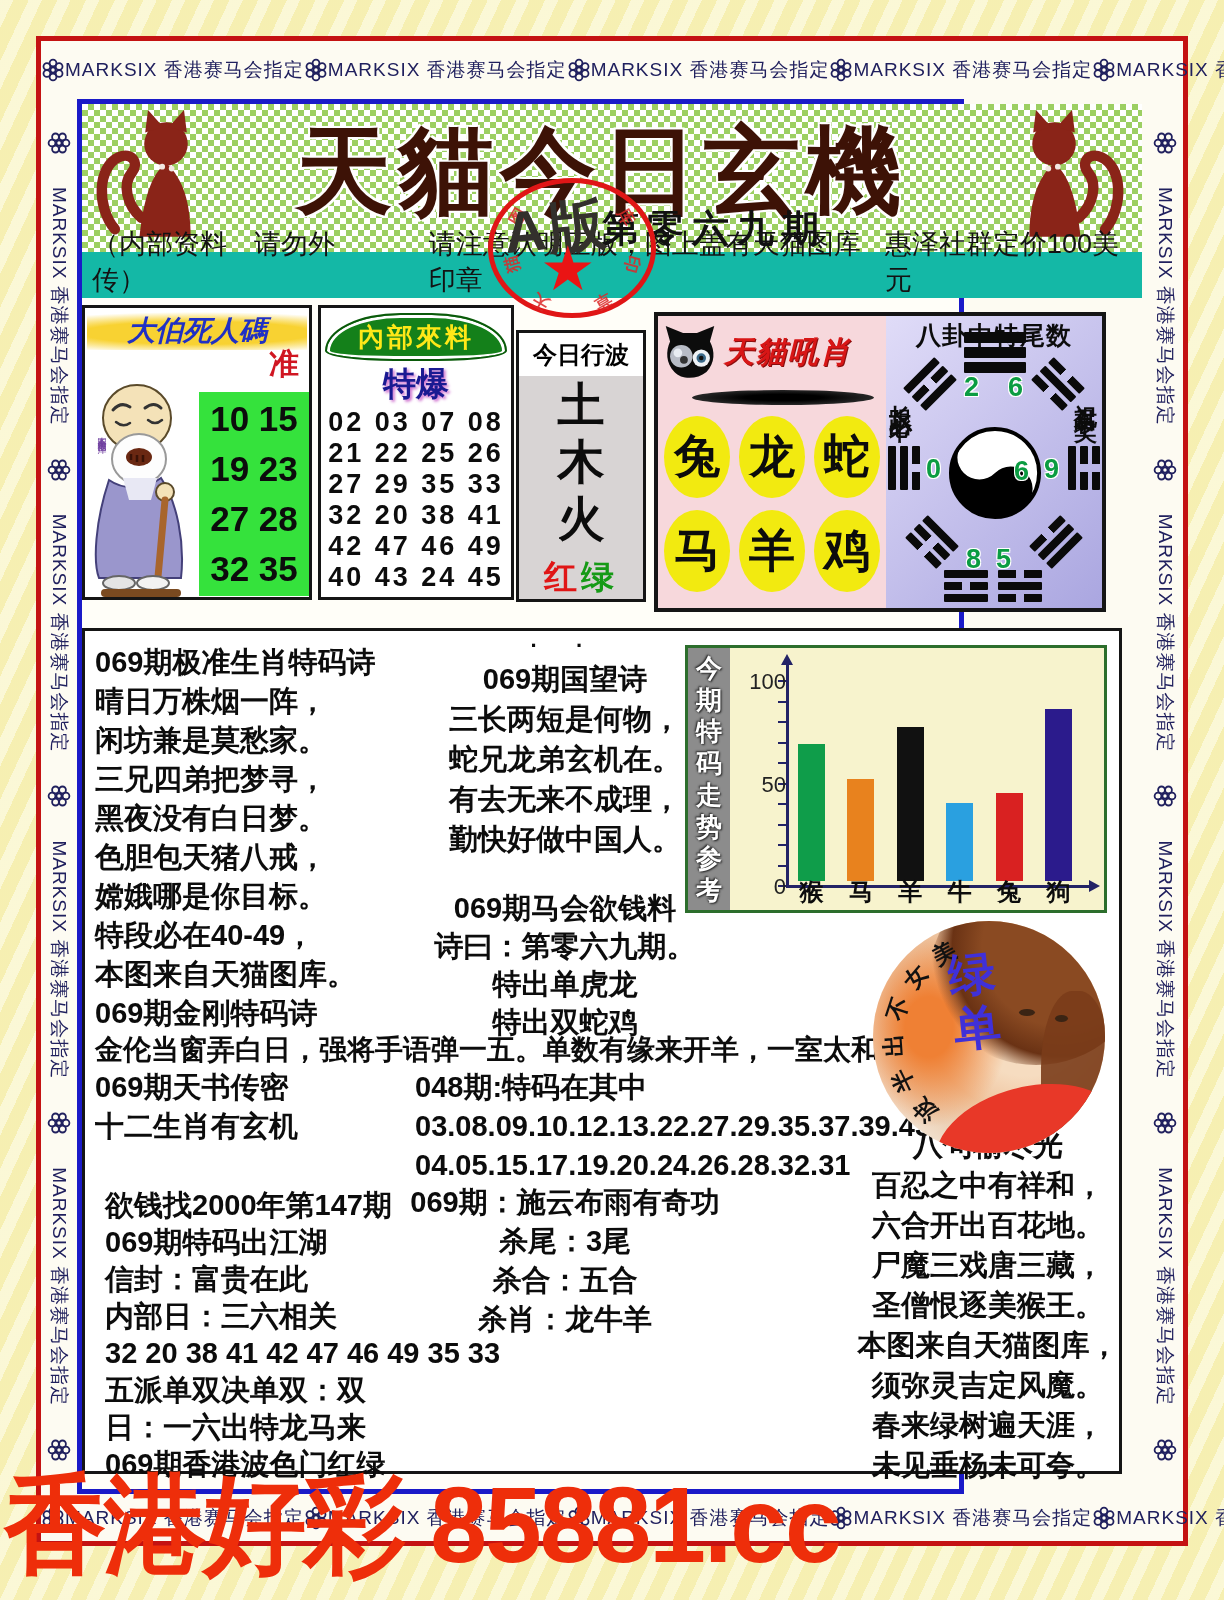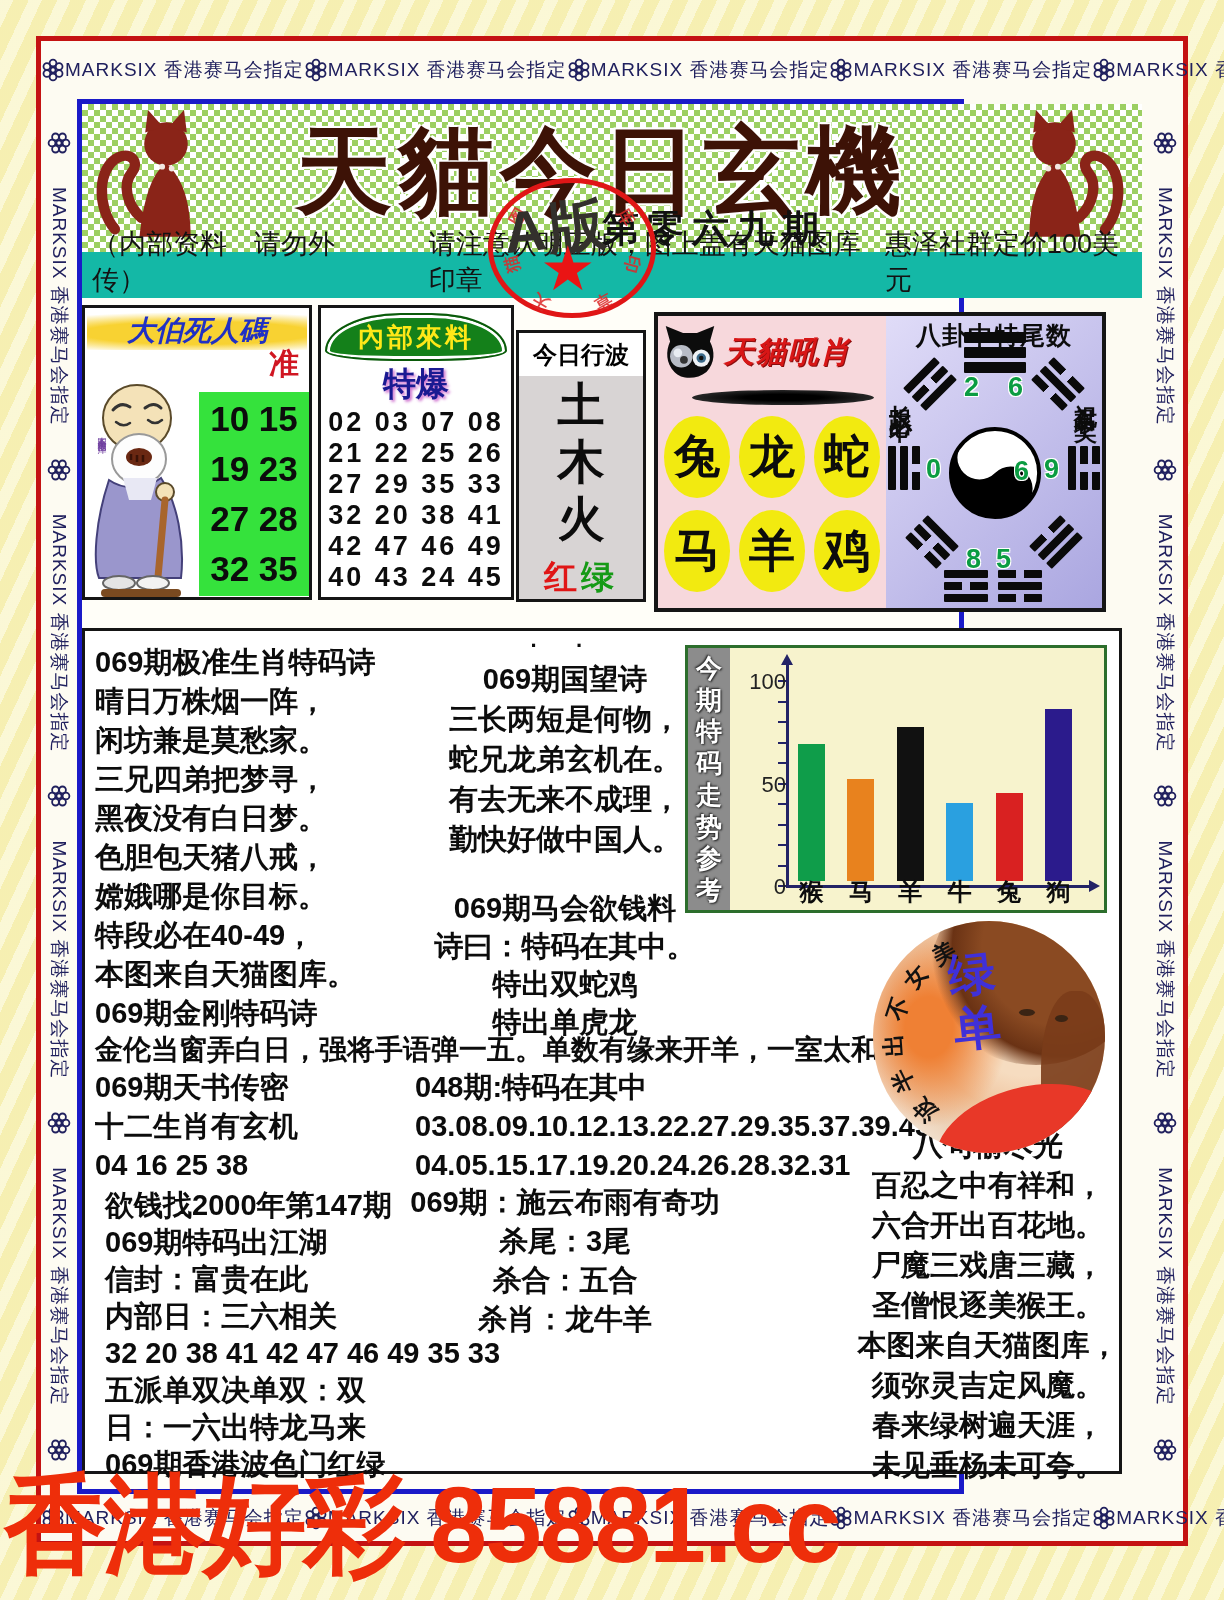--- a/index.html
+++ b/index.html
@@ -447,21 +447,20 @@
           <div>色胆包天猪八戒，</div>
           <div>嫦娥哪是你目标。</div>
           <div>特段必在40-49，</div>
           <div>本图来自天猫图库。</div>
           <div>069期金刚特码诗</div>
         </div>
       <div id="wide-line" class="tl">金伦当窗弄白日，强将手语弹一五。单数有缘来开羊，一室太和真富贵。</div>
       <div id="pairs-left" class="tl">
           <div>069期天书传密</div>
           <div>十二生肖有玄机</div>
-          <div>04 16 25 38</div>
         </div>
       <div id="pairs-right" class="tl">
           <div>048期:特码在其中</div>
           <div>03.08.09.10.12.13.22.27.29.35.37.39.43.</div>
           <div>04.05.15.17.19.20.24.26.28.32.31</div>
         </div>
       <div id="left-bottom" class="tl">
           <div>欲钱找2000年第147期</div>
           <div>069期特码出江湖</div>
           <div>信封：富贵在此</div>
@@ -475,23 +474,23 @@
       <div id="mid-dots" class="midcol tl">· ·</div>
       <div id="mid1" class="midcol tl">
           <div>069期国望诗</div>
           <div>三长两短是何物，</div>
           <div>蛇兄龙弟玄机在。</div>
           <div>有去无来不成理，</div>
           <div>勤快好做中国人。</div>
         </div>
       <div id="mid2" class="midcol tl">
           <div>069期马会欲钱料</div>
-          <div>诗曰：特码在其中。</div>
+          <div>诗曰：第零六九期。</div>
+          <div>特出单虎龙</div>
           <div>特出双蛇鸡</div>
-          <div>特出单虎龙</div>
         </div>
       <div id="mid3" class="midcol tl">
           <div>069期：施云布雨有奇功</div>
           <div>杀尾：3尾</div>
           <div>杀合：五合</div>
           <div>杀肖：龙牛羊</div>
         </div>
 
       <div class="chart">
         <div class="chart-side" id="chart-side">

